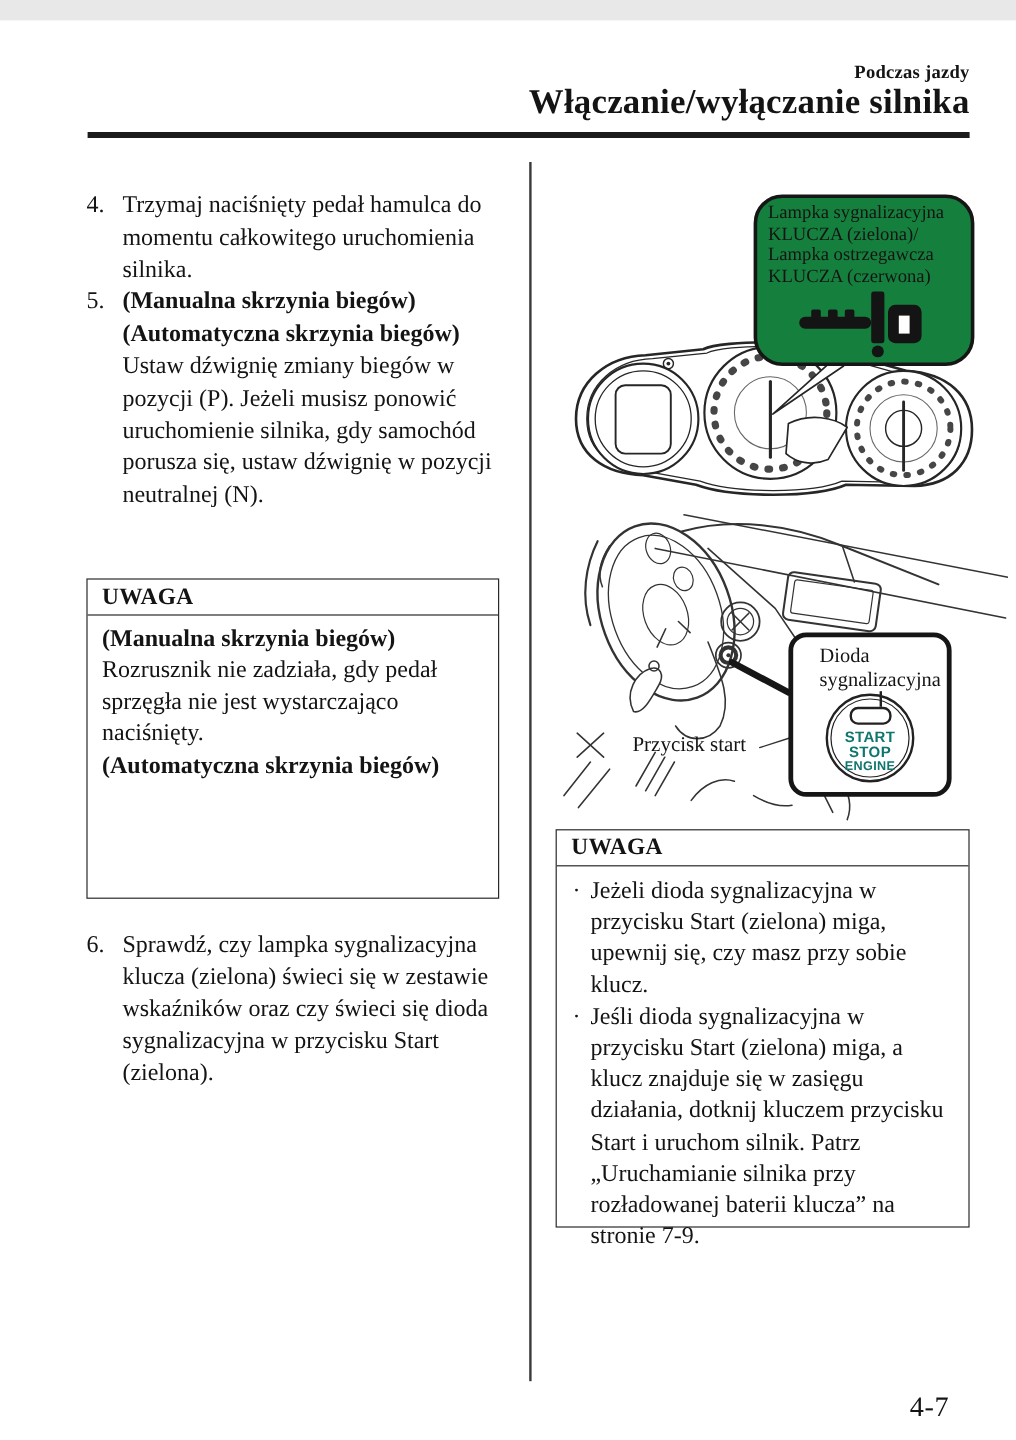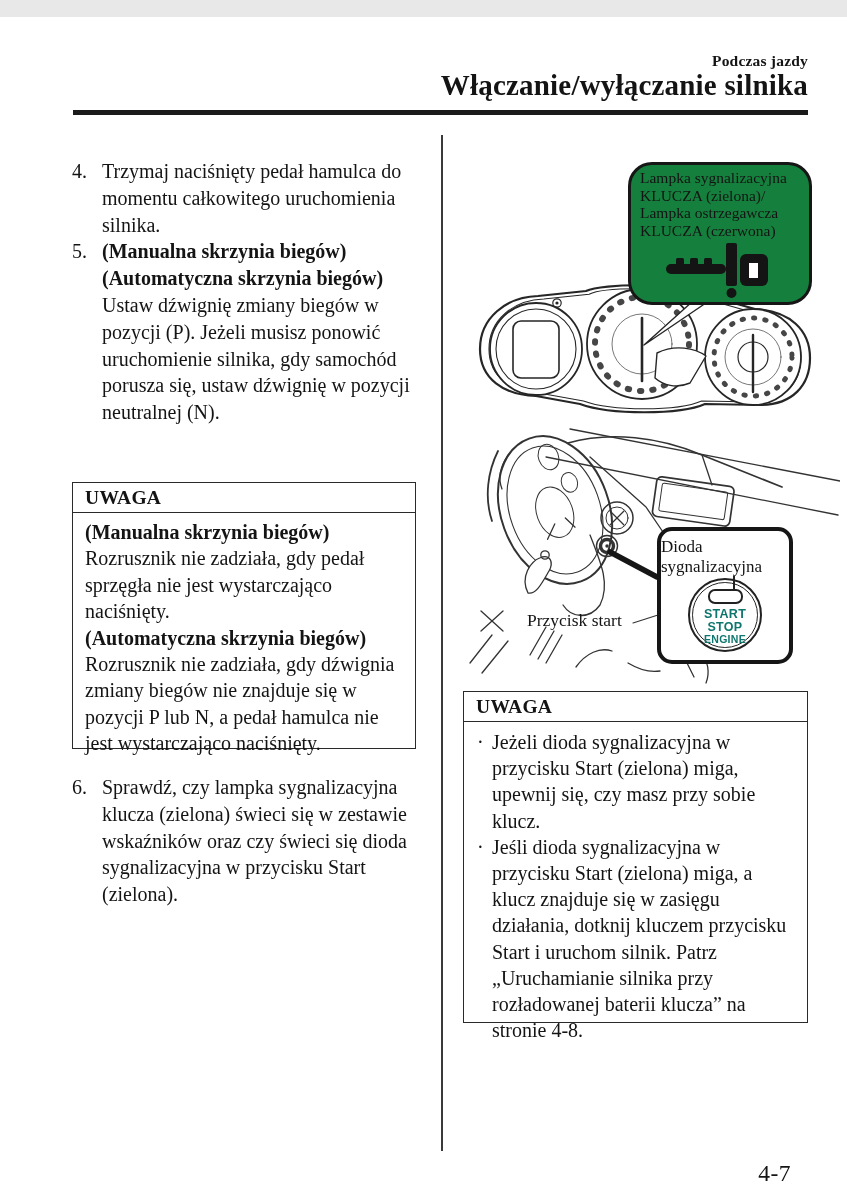--- a/index.html
+++ b/index.html
@@ -38,21 +38,21 @@
   }
   .key-callout .line{font-size:15.5px;line-height:17.6px;white-space:nowrap;}
   .key-icon-svg{display:block;margin:3px auto 0;}
   .cluster-svg,.dash-svg{z-index:1;}
   .cluster-svg{left:450px;top:265px;}
   .dash-svg{left:450px;top:398px;}
   .dioda-callout{
     left:657px;top:510px;width:136px;height:137px;box-sizing:border-box;
     border:4px solid #161616;border-radius:15px;background:#fff;z-index:3;
   }
-  .dioda-label{padding:6px 0 0 0;font-size:17px;line-height:19.5px;}
+  .dioda-label{padding:6px 0 0 22px;font-size:17px;line-height:19.5px;}
   .dioda-connector{position:absolute;left:72px;top:45px;width:1.6px;height:13px;background:#222;}
   .start-btn{
     position:absolute;left:27px;top:47px;width:74px;height:74px;border-radius:50%;
     border:2.3px solid #222;box-sizing:border-box;
   }
   .start-btn-inner{
     position:absolute;inset:2.2px;border-radius:50%;border:1.4px solid #222;
     text-align:center;
   }
   .start-pill{
@@ -97,21 +97,20 @@
       </div>
     </div>
   </div>
 
   <div class="abs note-box note-box-left">
     <div class="note-title">UWAGA</div>
     <div class="note-body">
       <span class="bold" style="display:block">(Manualna skrzynia biegów)</span>
       <span style="display:block">Rozrusznik nie zadziała, gdy pedał sprzęgła nie jest wystarczająco naciśnięty.</span>
       <span class="bold" style="display:block">(Automatyczna skrzynia biegów)</span>
-      <span style="display:block">Rozrusznik nie zadziała, gdy dźwignia zmiany biegów nie znajduje się w pozycji P lub N, a pedał hamulca nie jest wystarczająco naciśnięty.</span>
     </div>
   </div>
 
   <div class="abs item6">
     <div class="num-item">
       <div class="num">6.</div>
       <div class="num-body">Sprawdź, czy lampka sygnalizacyjna klucza (zielona) świeci się w zestawie wskaźników oraz czy świeci się dioda sygnalizacyjna w przycisku Start (zielona).</div>
     </div>
   </div>
 
@@ -241,20 +240,20 @@
 
   <div class="abs note-box note-box-right">
     <div class="note-title">UWAGA</div>
     <div class="note-body-right">
       <div class="bullet">
         <span class="bullet-marker">·</span>
         <span class="bullet-text">Jeżeli dioda sygnalizacyjna w przycisku Start (zielona) miga, upewnij się, czy masz przy sobie klucz.</span>
       </div>
       <div class="bullet">
         <span class="bullet-marker">·</span>
-        <span class="bullet-text">Jeśli dioda sygnalizacyjna w przycisku Start (zielona) miga, a klucz znajduje się w zasięgu działania, dotknij kluczem przycisku Start i uruchom silnik. Patrz „Uruchamianie silnika przy rozładowanej baterii klucza” na stronie 4-8.</span>
+        <span class="bullet-text">Jeśli dioda sygnalizacyjna w przycisku Start (zielona) miga, a klucz znajduje się w zasięgu działania, dotknij kluczem przycisku Start i uruchom silnik. Patrz „Uruchamianie silnika przy rozładowanej baterii klucza” na stronie 7-9.</span>
       </div>
     </div>
   </div>
 
   <div class="abs page-number">4-7</div>
 
 </div>
 
 </body></html>

